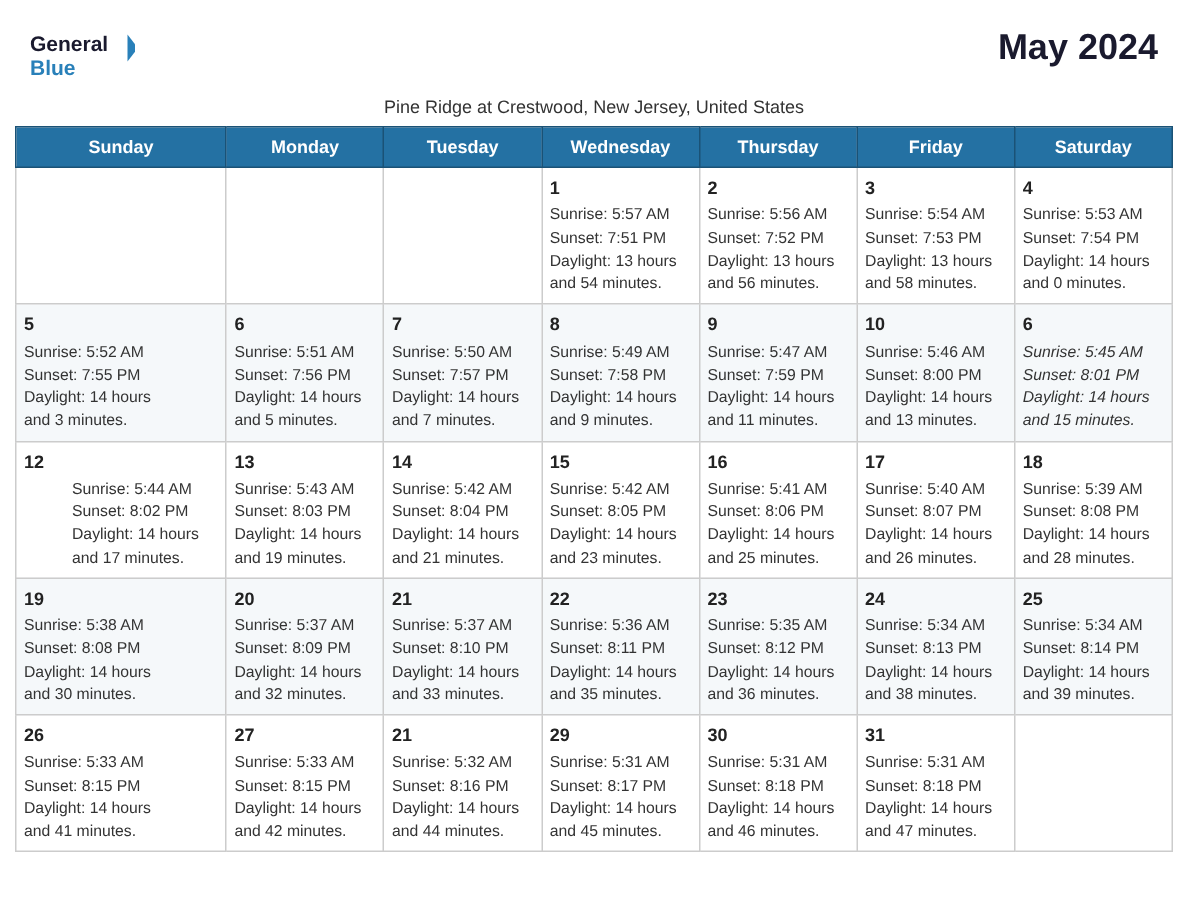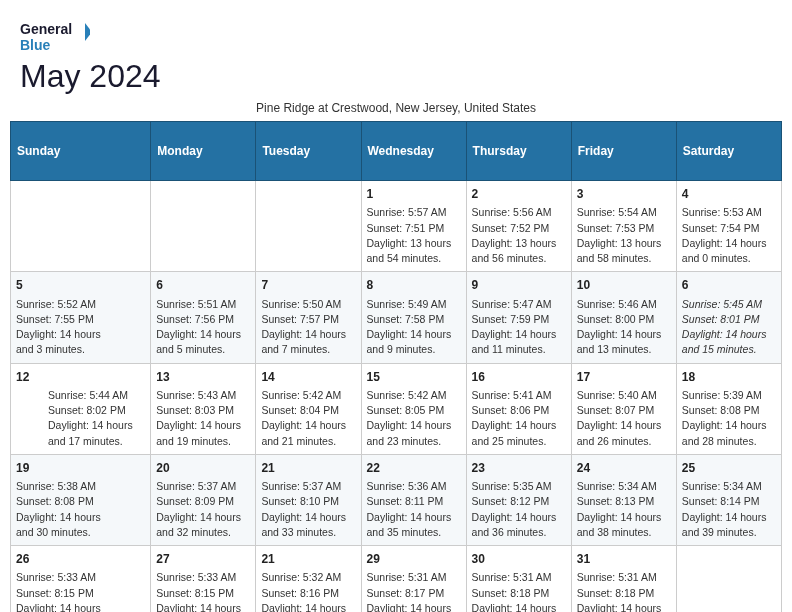--- a/index.html
+++ b/index.html
@@ -8,49 +8,48 @@
       background: #fff;
       width: 792px;
       min-height: 612px;
       padding: 10px;
     }
     .header {
       display: flex;
       justify-content: space-between;
       align-items: flex-start;
       padding: 8px 10px 2px 10px;
-      flex-direction: column;
     }
     .logo {
       display: flex;
       align-items: center;
       gap: 4px;
     }
     .month-title {
-      font-size: 32px;
-      font-weight: normal;
+      font-size: 24px;
+      font-weight: bold;
       color: #1a1a2e;
       text-align: right;
     }
     .subtitle {
       text-align: center;
       font-size: 12px;
       color: #333;
       margin: 4px 0 6px 0;
     }
     table {
       width: 100%;
       border-collapse: collapse;
       font-size: 11px;
     }
     thead tr th {
       background: #2471a3;
       color: #fff;
-      text-align: left;
-      padding: 22px 6px;
+      text-align: center;
+      padding: 6px 6px;
       font-size: 12px;
       font-weight: bold;
       border: 1px solid #1a5276;
     }
     tbody tr td {
       border: 1px solid #ccc;
       vertical-align: top;
       padding: 5px 5px;
       min-height: 80px;
       height: 90px;

